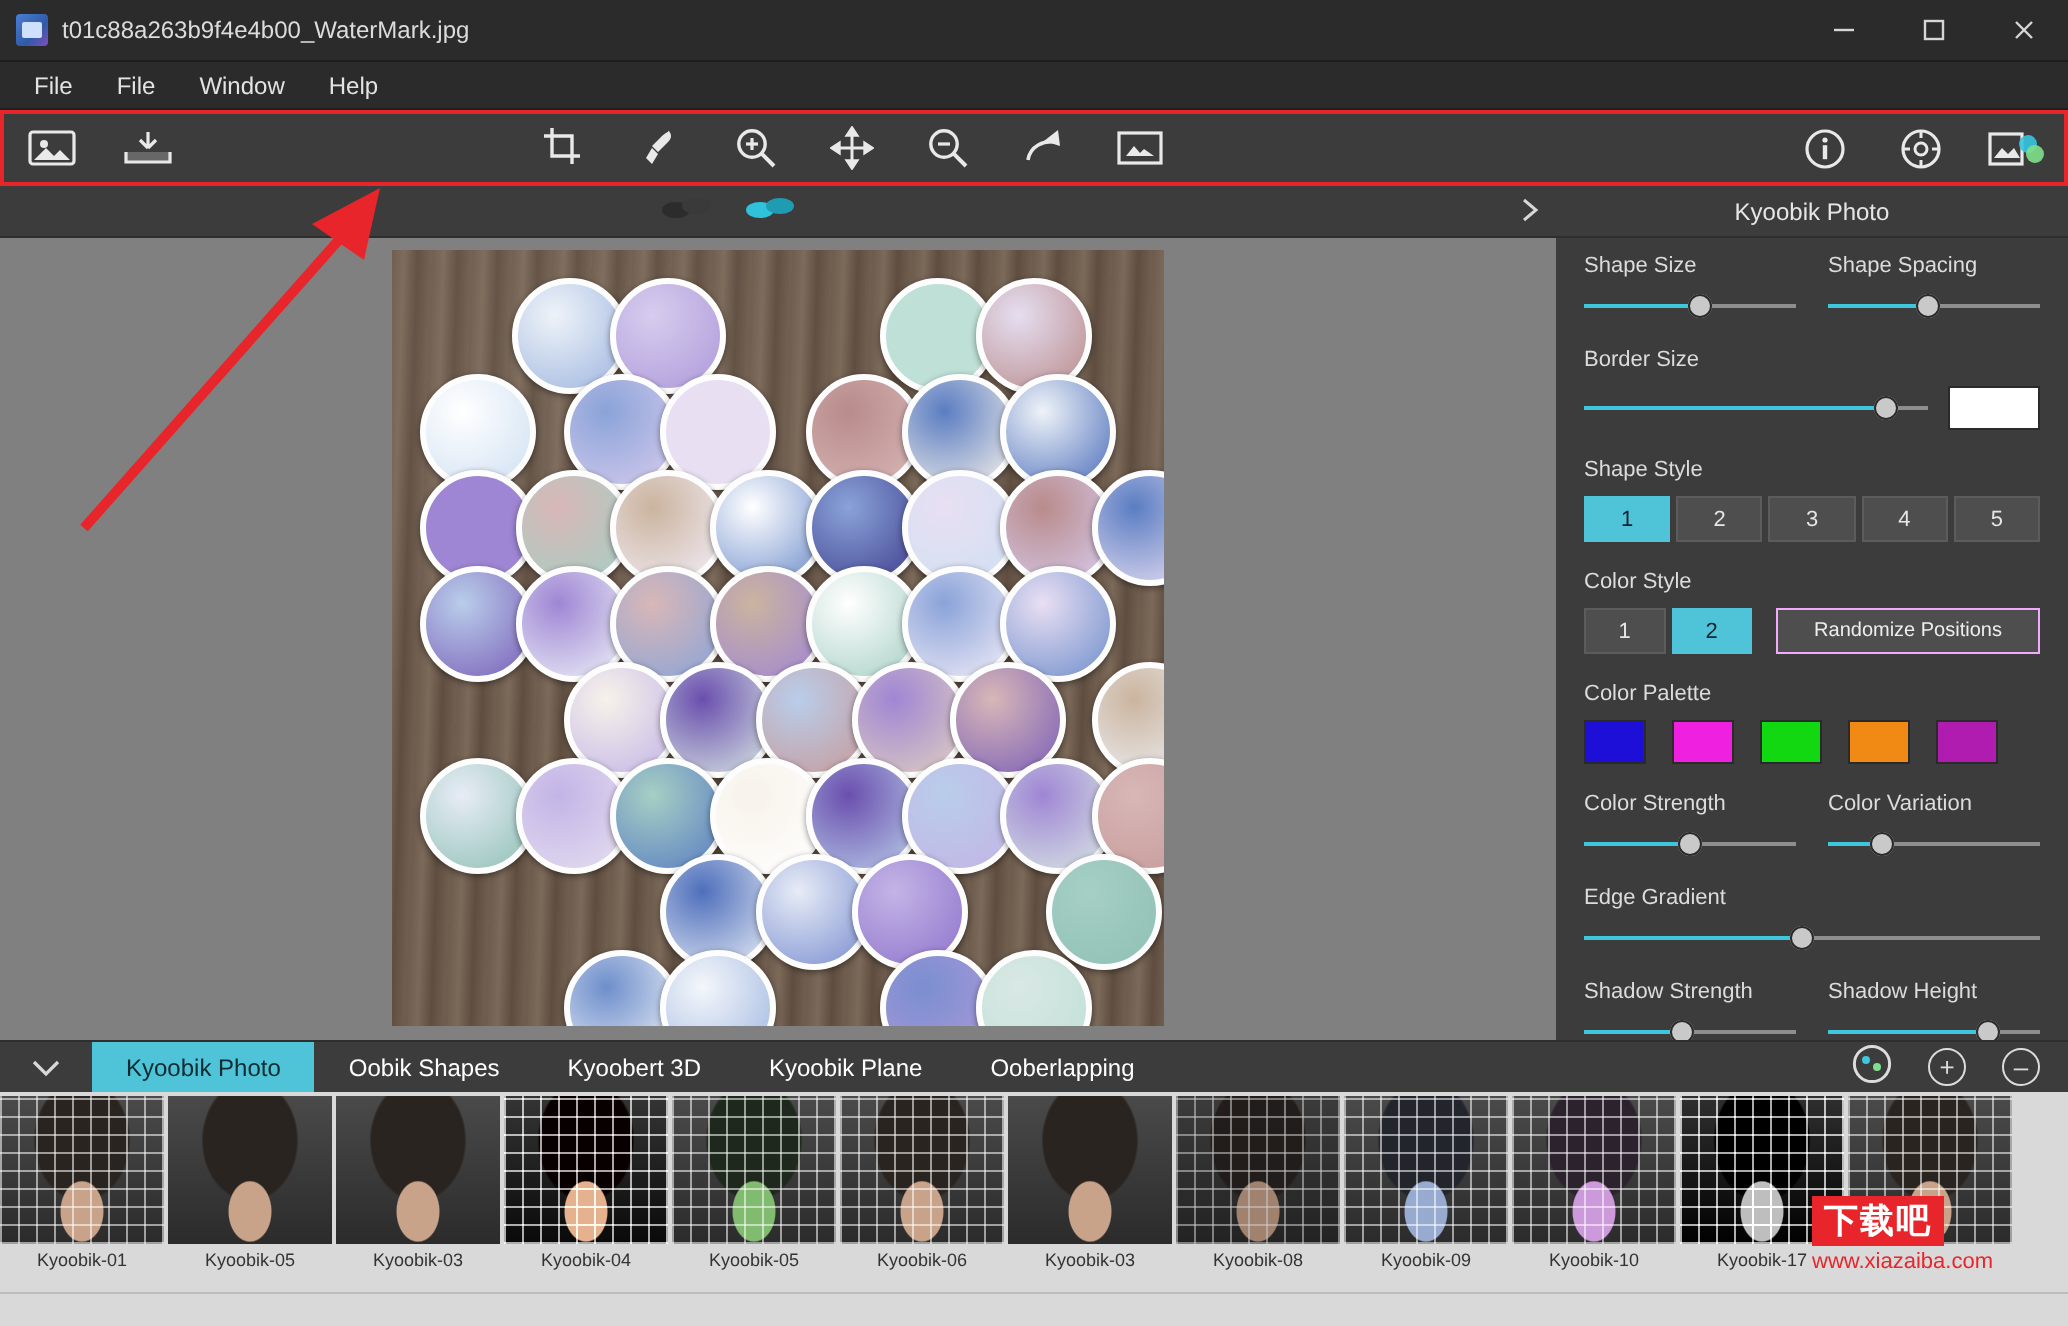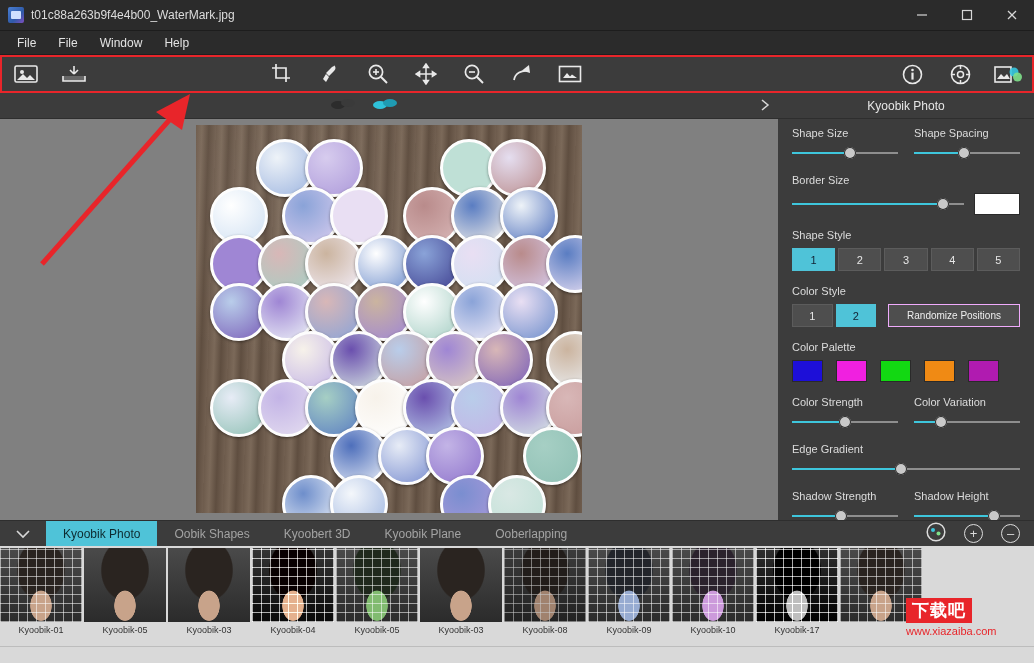--- a/index.html
+++ b/index.html
@@ -126,21 +126,21 @@
 
   
   .tabstrip {
     position:absolute; left:0; top:520px; right:0; height:26px;
     background:#3c3c3c; display:flex; align-items:stretch;
     border-top:1px solid #2e2e2e;
   }
   .chev-left { width:46px; display:flex; align-items:center; justify-content:center; color:#d8d8d8;}
   .tabs { display:flex; align-items:stretch; }
   .tab {
-    padding:0 17px; display:flex; align-items:center; font-size:12px; color:#a3a3a3;
+    padding:0 17px; display:flex; align-items:center; font-size:12px; color:#ffffff;
   }
   .tab.active { background:#4fc3d8; color:#0d2b30; }
   .tabstrip .right-icons {
     margin-left:auto; display:flex; align-items:center; gap:18px; padding-right:14px;
   }
   .circ {
     width:19px; height:19px; border-radius:50%; border:1.6px solid #dcdcdc;
     display:flex; align-items:center; justify-content:center; font-size:13px; color:#dcdcdc;
     line-height:1;
   }
@@ -587,20 +587,27 @@
     <div class="thumb">
       <div class="img" style="filter: hue-rotate(80deg) saturate(1.6);">
         <div class="face"></div>
         <div class="grid-ov"></div>
       </div>
       <div class="cap">Kyoobik-05</div>
     </div>
     <div class="thumb">
       <div class="img">
         <div class="face"></div>
+        <div class="grid-ov"></div>
+      </div>
+      <div class="cap">Kyoobik-06</div>
+    </div>
+    <div class="thumb">
+      <div class="img">
+        <div class="face"></div>
       </div>
       <div class="cap">Kyoobik-03</div>
     </div>
     <div class="thumb">
       <div class="img" style="filter: brightness(0.8);">
         <div class="face"></div>
         <div class="grid-ov"></div>
       </div>
       <div class="cap">Kyoobik-08</div>
     </div>

